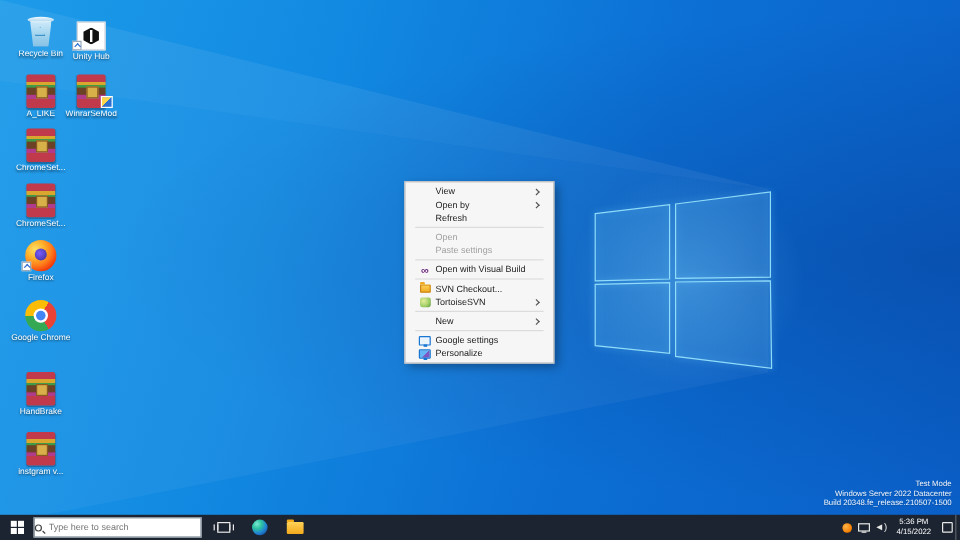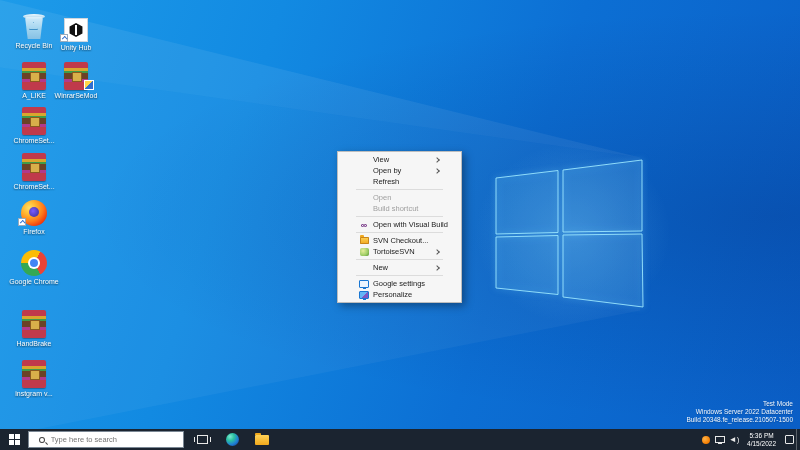--- a/index.html
+++ b/index.html
@@ -52,21 +52,21 @@
     background:radial-gradient(circle at 32% 30%,#ffe066 0%,#ffb52e 28%,#ff7a1a 55%,#f0340a 78%,#c70f3c 100%);}
   .ffx:before{content:"";position:absolute;width:10px;height:10px;border-radius:50%;
     left:50%;top:38%;transform:translateX(-50%);background:radial-gradient(circle at 40% 40%,#7a5cff,#3a2c8f);}
   .chrome{width:26px;height:26px;border-radius:50%;position:relative;
     background:conic-gradient(from 150deg,#34a853 0 120deg,#fbbc05 0 240deg,#ea4335 0 360deg);}
   .chrome:before{content:"";position:absolute;left:7px;top:7px;width:12px;height:12px;border-radius:50%;background:#fff;}
   .chrome:after{content:"";position:absolute;left:9px;top:9px;width:8px;height:8px;border-radius:50%;background:#4285f4;}
 
   
   .menu{position:absolute;left:337px;top:151px;width:125px;background:#f6f6f6;
-    border:1px solid #bdbdbd;box-shadow:3px 3px 8px rgba(0,0,0,.35);padding:2px 17px;z-index:5;}
+    border:1px solid #bdbdbd;box-shadow:3px 3px 8px rgba(0,0,0,.35);padding:2px 7px;z-index:5;}
   .mi{height:11px;display:flex;align-items:center;font-size:7.5px;color:#1c1c1c;padding-right:5px;}
   .mi.dis{color:#9f9f9f;}
   .mi .gut{width:18px;min-width:18px;display:flex;align-items:center;justify-content:center;}
   .mi .t{flex:1;white-space:nowrap;}
   .chev{width:4px;height:4px;border-top:1px solid #555;border-right:1px solid #555;transform:rotate(45deg);}
   .sep{height:1px;background:#dcdcdc;margin:2px 1px;}
   .ic-vs{color:#68217a;font-size:9px;font-weight:bold;line-height:8px;}
   .ic-fold{width:9px;height:7px;background:linear-gradient(#ffd257,#f0a81e);border-radius:1px;position:relative;}
   .ic-fold:before{content:"";position:absolute;left:0;top:-2px;width:4px;height:2px;background:#f0a81e;border-radius:1px 1px 0 0;}
   .ic-svn{box-shadow:inset 0 0 0 1px #c8851a;}
@@ -74,22 +74,22 @@
   .ic-mon{width:10px;height:8px;border:1px solid #1976d2;border-radius:1px;position:relative;background:#eaf4ff;}
   .ic-mon:after{content:"";position:absolute;left:3px;bottom:-2px;width:3px;height:2px;background:#1976d2;}
   .ic-pers{background:linear-gradient(135deg,#64b5f6 55%,#7e57c2 55%);}
 
   
   #taskbar{position:absolute;left:0;bottom:0;width:800px;height:21px;background:#1b2430;z-index:6;
     display:flex;align-items:center;}
   .tb-start{width:28px;height:21px;display:flex;align-items:center;justify-content:center;}
   .winflag{display:grid;grid-template-columns:5px 5px;grid-template-rows:5px 5px;gap:1px;}
   .winflag span{background:#fff;}
-  .tb-search{width:156px;height:17px;background:#fff;border:1px solid #7a8794;display:flex;
-    align-items:center;padding:0 10px;gap:4px;}
+  .tb-search{width:140px;height:17px;background:#fff;border:1px solid #7a8794;display:flex;
+    align-items:center;padding:0 0;gap:4px;}
   .tb-search input{border:none;outline:none;width:100%;font-size:7.5px;color:#333;background:transparent;}
   .mag{width:6px;height:6px;border:1.2px solid #444;border-radius:50%;position:relative;}
   .mag:after{content:"";position:absolute;left:5px;top:5px;width:3px;height:1.2px;background:#444;transform:rotate(45deg);}
   .tb-ico{width:24px;height:21px;display:flex;align-items:center;justify-content:center;margin-left:6px;}
   .taskview{width:11px;height:9px;border:1px solid #e8e8e8;position:relative;}
   .taskview:before,.taskview:after{content:"";position:absolute;top:1px;bottom:1px;width:2px;border:1px solid #e8e8e8;border-top:none;border-bottom:none;}
   .taskview:before{left:-4px;}.taskview:after{right:-4px;}
   .edge{width:13px;height:13px;border-radius:50%;
     background:radial-gradient(circle at 32% 28%,#7ce8d5 0%,#2ec4a0 30%,#1f7fd4 62%,#174f9e 85%,#0d3a7a 100%);}
   .fold{width:14px;height:10px;background:linear-gradient(#ffd257,#f2a91c);border-radius:1px;position:relative;}
@@ -213,21 +213,21 @@
       <span class="gut"></span>
         <span class="t">Refresh</span>
     </div>
     <div class="sep"></div>
     <div class="mi dis">
       <span class="gut"></span>
         <span class="t">Open</span>
     </div>
     <div class="mi dis">
       <span class="gut"></span>
-        <span class="t">Build shortcut</span>
+        <span class="t">Paste settings</span>
     </div>
     <div class="sep"></div>
     <div class="mi">
       <span class="gut">
           <span class="ic-vs">∞</span>
         </span>
       <span class="t">Open with Visual Build</span>
     </div>
     <div class="sep"></div>
     <div class="mi">

